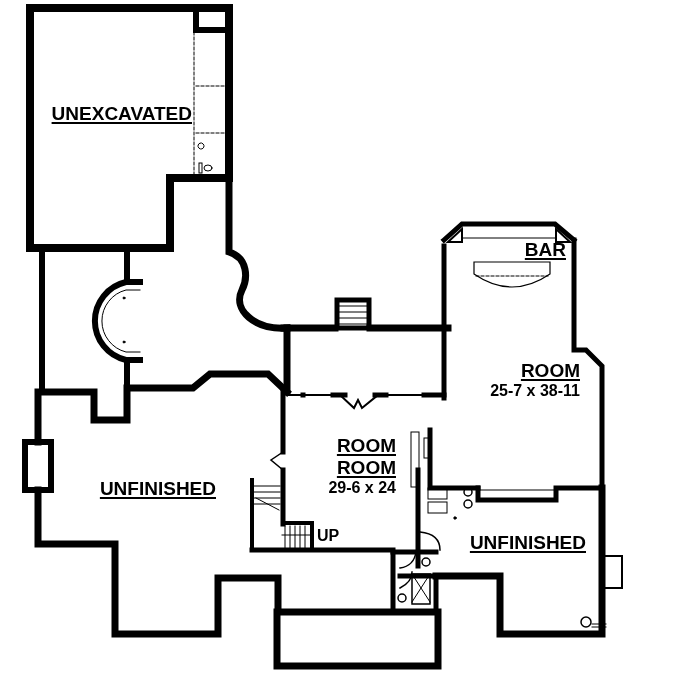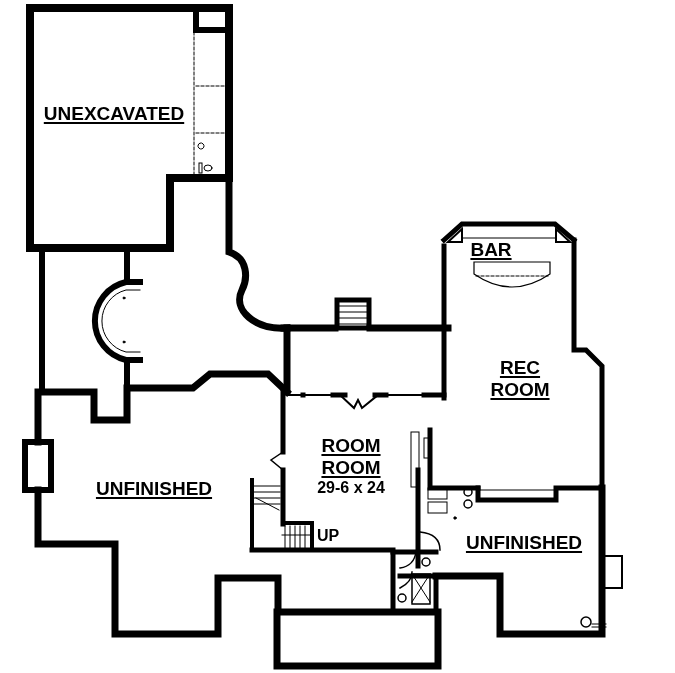--- a/index.html
+++ b/index.html
@@ -9,21 +9,21 @@
     position: absolute;
     font-family: "Liberation Sans", sans-serif;
     font-weight: bold;
     color: #000;
     text-align: center;
     line-height: 1;
     letter-spacing: 0px;
   }
   .lbl .u { text-decoration: underline; text-decoration-thickness: 2px; text-underline-offset: 2px; display: block; }
   .lbl .dim { display: block; font-weight: bold; margin-top: 3px; font-size: 16px; }
-  .t18 { font-size: 19px; }
+  .t18 { font-size: 19px; text-align: right; }
   .small { font-size: 16px; font-weight: bold; }
 </style>
 </head>
 <body>
 
 <svg id="plan" viewBox="0 0 675 673" xmlns="http://www.w3.org/2000/svg">
   <g fill="none" stroke="#000" stroke-linejoin="miter" stroke-linecap="square">
 
     <path d="M30,8 H229 V178 H170 V248 H30 Z" stroke-width="8"></path>
     <path d="M196,8 V30 H229" stroke-width="6"></path>
@@ -126,27 +126,27 @@
     <circle cx="586" cy="622" r="5" stroke-width="1.5"></circle>
     <line x1="592" y1="624" x2="606" y2="624" stroke-width="1"></line>
     <line x1="592" y1="627" x2="606" y2="627" stroke-width="1"></line>
   </g>
 </svg>
 
 <div class="lbl t18" style="left:36px; top:104px; width:156px;">
   <span class="u">UNEXCAVATED</span>
 </div>
 
-<div class="lbl t18" style="left:462px; top:240px; width:58px;">
+<div class="lbl t18" style="left:508px; top:240px; width:58px;">
   <span class="u">BAR</span>
 </div>
 
 <div class="lbl t18" style="left:460px; top:358px; width:120px;">
-  <span class="u">REC</span>
   <span class="u" style="margin-top:3px;">ROOM</span>
+  <span class="dim">25-7 x 38-11</span>
 </div>
 
 <div class="lbl t18" style="left:306px; top:436px; width:90px;">
   <span class="u">ROOM</span>
   <span class="u" style="margin-top:3px;">ROOM</span>
   <span class="dim">29-6 x 24</span>
 </div>
 
 <div class="lbl t18" style="left:92px; top:479px; width:124px;">
   <span class="u">UNFINISHED</span>

